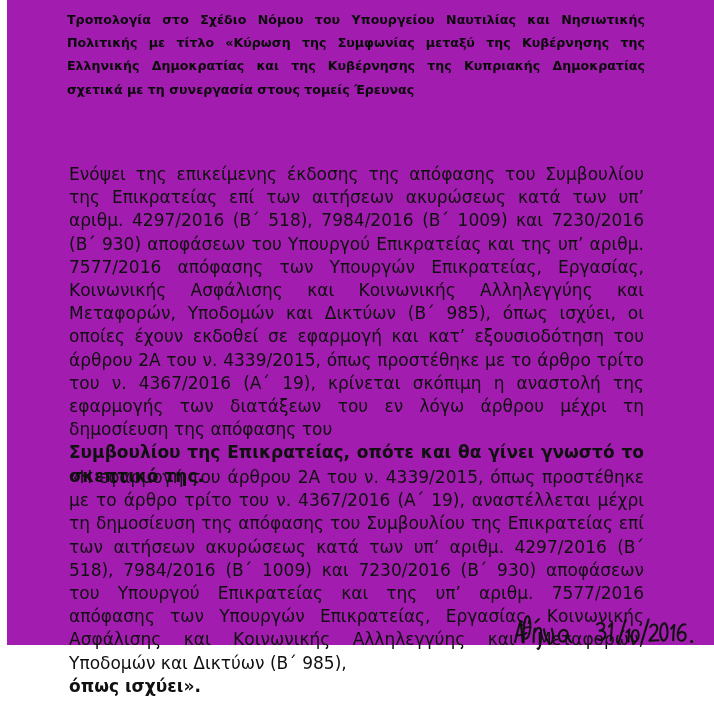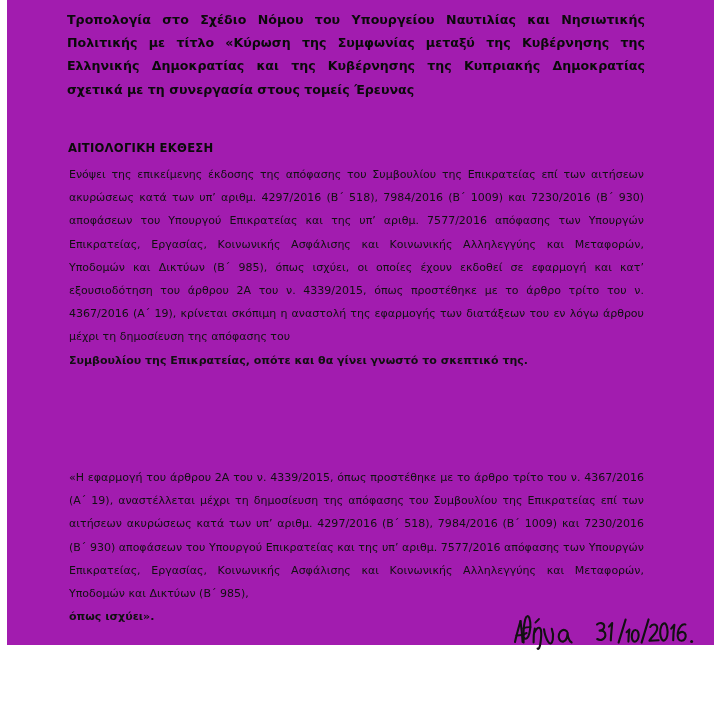--- a/index.html
+++ b/index.html
@@ -50,21 +50,21 @@
     font-weight: bold;
     letter-spacing: 0.25px;
     line-height: 16px;
     color: #0a0a0a;
     white-space: nowrap;
   }
 
   
   .body-par {
     margin: 0;
-    font-size: 11px;
+    font-size: 17px;
     font-weight: normal;
     line-height: 23.2px;
     text-align: justify;
     text-justify: inter-word;
     color: #101010;
     letter-spacing: 0.01px;
   }
   .body-par .tail {
     display: block;
     font-weight: bold;
@@ -118,21 +118,20 @@
 </style>
 </head>
 <body>
 
 <div class="page">
 
   <div id="title-block">
     <p class="doc-title"><span>Τροπολογία στο Σχέδιο Νόμου του Υπουργείου Ναυτιλίας και Νησιωτικής Πολιτικής με τίτλο «Κύρωση της Συμφωνίας μεταξύ της Κυβέρνησης της Ελληνικής Δημοκρατίας και της Κυβέρνησης της Κυπριακής Δημοκρατίας σχετικά με τη συνεργασία στους τομείς Έρευνας</span></p>
   </div>
 
-  <h2 id="heading-1" class="section-heading">ΑΙΤΙΟΛΟΓΙΚΗ ΕΚΘΕΣΗ</h2>
 
   <p id="par-1" class="body-par"><span>Ενόψει της επικείμενης έκδοσης της απόφασης του Συμβουλίου της Επικρατείας επί των αιτήσεων ακυρώσεως κατά των υπ’ αριθμ. 4297/2016 (Β΄ 518), 7984/2016 (Β΄ 1009) και 7230/2016 (Β΄ 930) αποφάσεων του Υπουργού Επικρατείας και της υπ’ αριθμ. 7577/2016 απόφασης των Υπουργών Επικρατείας, Εργασίας, Κοινωνικής Ασφάλισης και Κοινωνικής Αλληλεγγύης και Μεταφορών, Υποδομών και Δικτύων (Β΄ 985), όπως ισχύει, οι οποίες έχουν εκδοθεί σε εφαρμογή και κατ’ εξουσιοδότηση του άρθρου 2Α του ν. 4339/2015, όπως προστέθηκε με το άρθρο τρίτο του ν. 4367/2016 (Α΄ 19), κρίνεται σκόπιμη η αναστολή της εφαρμογής των διατάξεων του εν λόγω άρθρου μέχρι τη δημοσίευση της απόφασης του</span><span class="tail">Συμβουλίου της Επικρατείας, οπότε και θα γίνει γνωστό το σκεπτικό της.</span></p>
 
 
   <p id="par-2" class="body-par"><span>«Η εφαρμογή του άρθρου 2Α του ν. 4339/2015, όπως προστέθηκε με το άρθρο τρίτο του ν. 4367/2016 (Α΄ 19), αναστέλλεται μέχρι τη δημοσίευση της απόφασης του Συμβουλίου της Επικρατείας επί των αιτήσεων ακυρώσεως κατά των υπ’ αριθμ. 4297/2016 (Β΄ 518), 7984/2016 (Β΄ 1009) και 7230/2016 (Β΄ 930) αποφάσεων του Υπουργού Επικρατείας και της υπ’ αριθμ. 7577/2016 απόφασης των Υπουργών Επικρατείας, Εργασίας, Κοινωνικής Ασφάλισης και Κοινωνικής Αλληλεγγύης και Μεταφορών, Υποδομών και Δικτύων (Β΄ 985),</span><span class="tail">όπως ισχύει».</span></p>
 
   <div class="signature-area">
     <span class="sr-only">Αθήνα</span>
     <span class="sr-only">31/10/2016.</span>
 

